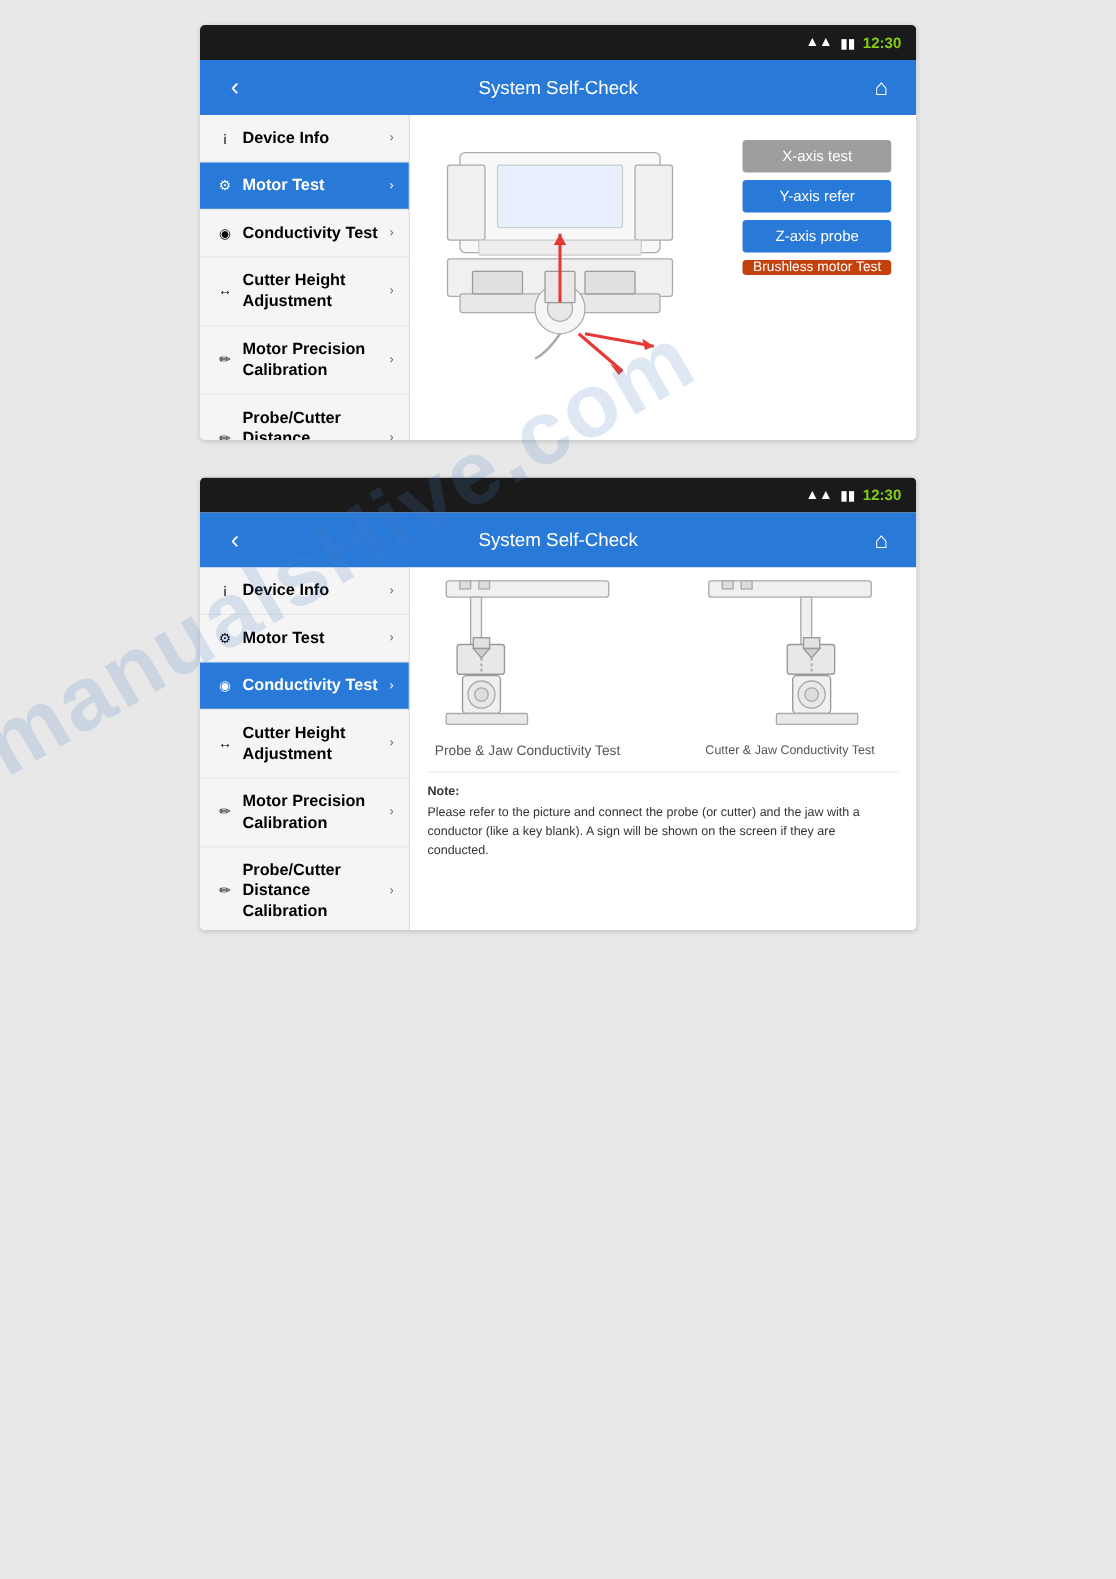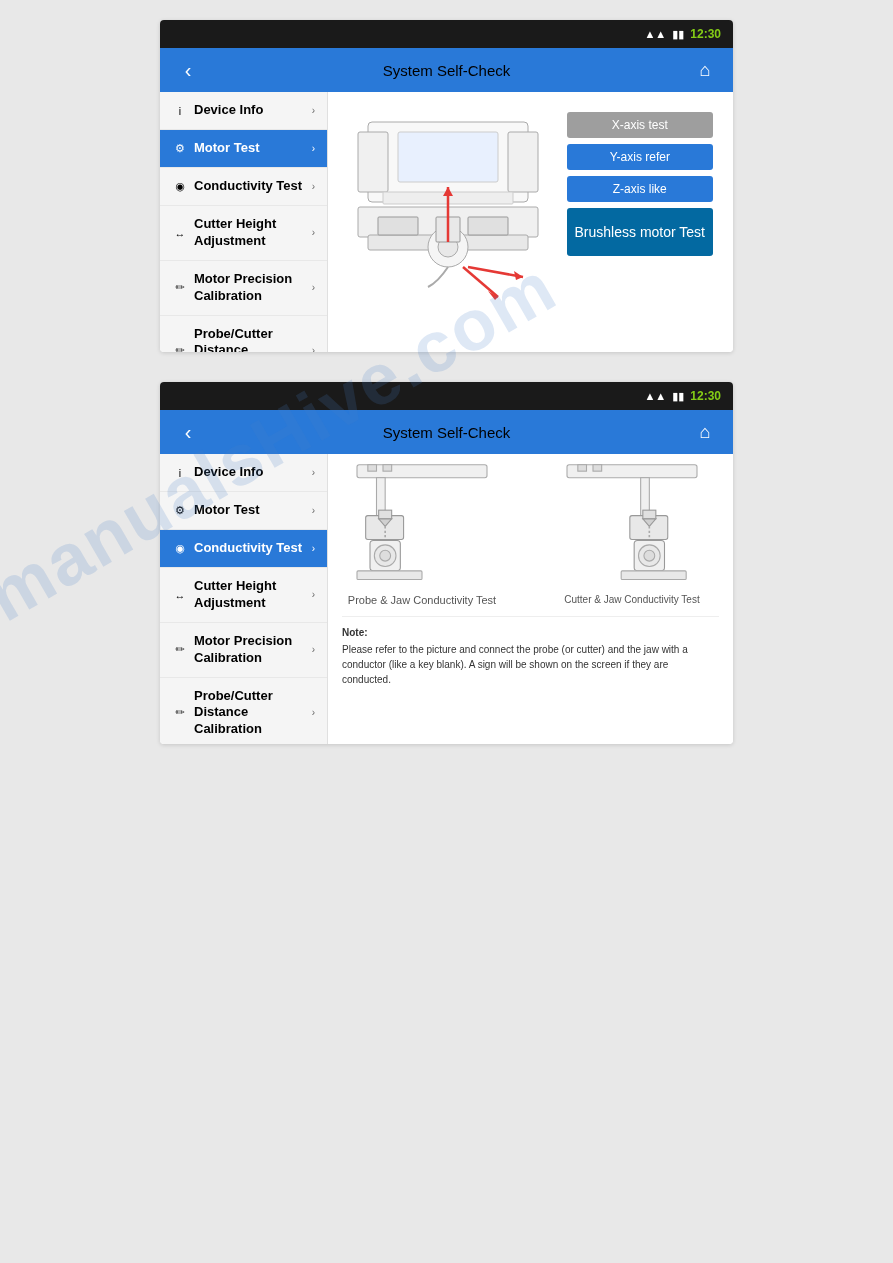--- a/index.html
+++ b/index.html
@@ -88,21 +88,21 @@
       color: #fff;
       font-size: 20px;
       cursor: pointer;
       width: 32px;
       height: 32px;
       display: flex;
       align-items: center;
       justify-content: center;
     }
     .title-bar .title {
-      color: #000000;
+      color: #ffffff;
       font-size: 15px;
       font-weight: normal;
       flex: 1;
       text-align: center;
     }
     .title-bar .home-btn {
       color: #fff;
       font-size: 18px;
       cursor: pointer;
       width: 32px;
@@ -199,24 +199,24 @@
     }
     .test-btn.gray {
       background: #9e9e9e;
       color: #fff;
     }
     .test-btn.blue {
       background: #2979d8;
       color: #fff;
     }
     .test-btn.blue-small {
-      background: #0369a1;
-      color: #fff;
-      font-size: 14px;
-      padding: 16px 8px;
+      background: #c2410c;
+      color: #fff;
+      font-size: 11px;
+      padding: 0 8px;
     }
 
     
     .conductivity-content {
       padding: 2px 14px;
       height: 100%;
       overflow: hidden;
     }
     .conductivity-diagrams {
       display: flex;
@@ -385,21 +385,21 @@
               <g>
                 <line x1="125" y1="165" x2="160" y2="195" stroke="#e53935" stroke-width="2.5"></line>
                 <polygon points="160,195 150,189 157,198" fill="#e53935"></polygon>
               </g>
             </svg>
           </div>
 
           <div class="test-buttons">
             <button class="test-btn gray">X-axis test</button>
             <button class="test-btn blue">Y-axis refer</button>
-            <button class="test-btn blue">Z-axis like</button>
+            <button class="test-btn blue">Z-axis probe</button>
             <button class="test-btn blue-small">Brushless motor Test</button>
           </div>
 
         </div>
       </div>
 
     </div>
   </div>
 
   <div class="device-panel">

